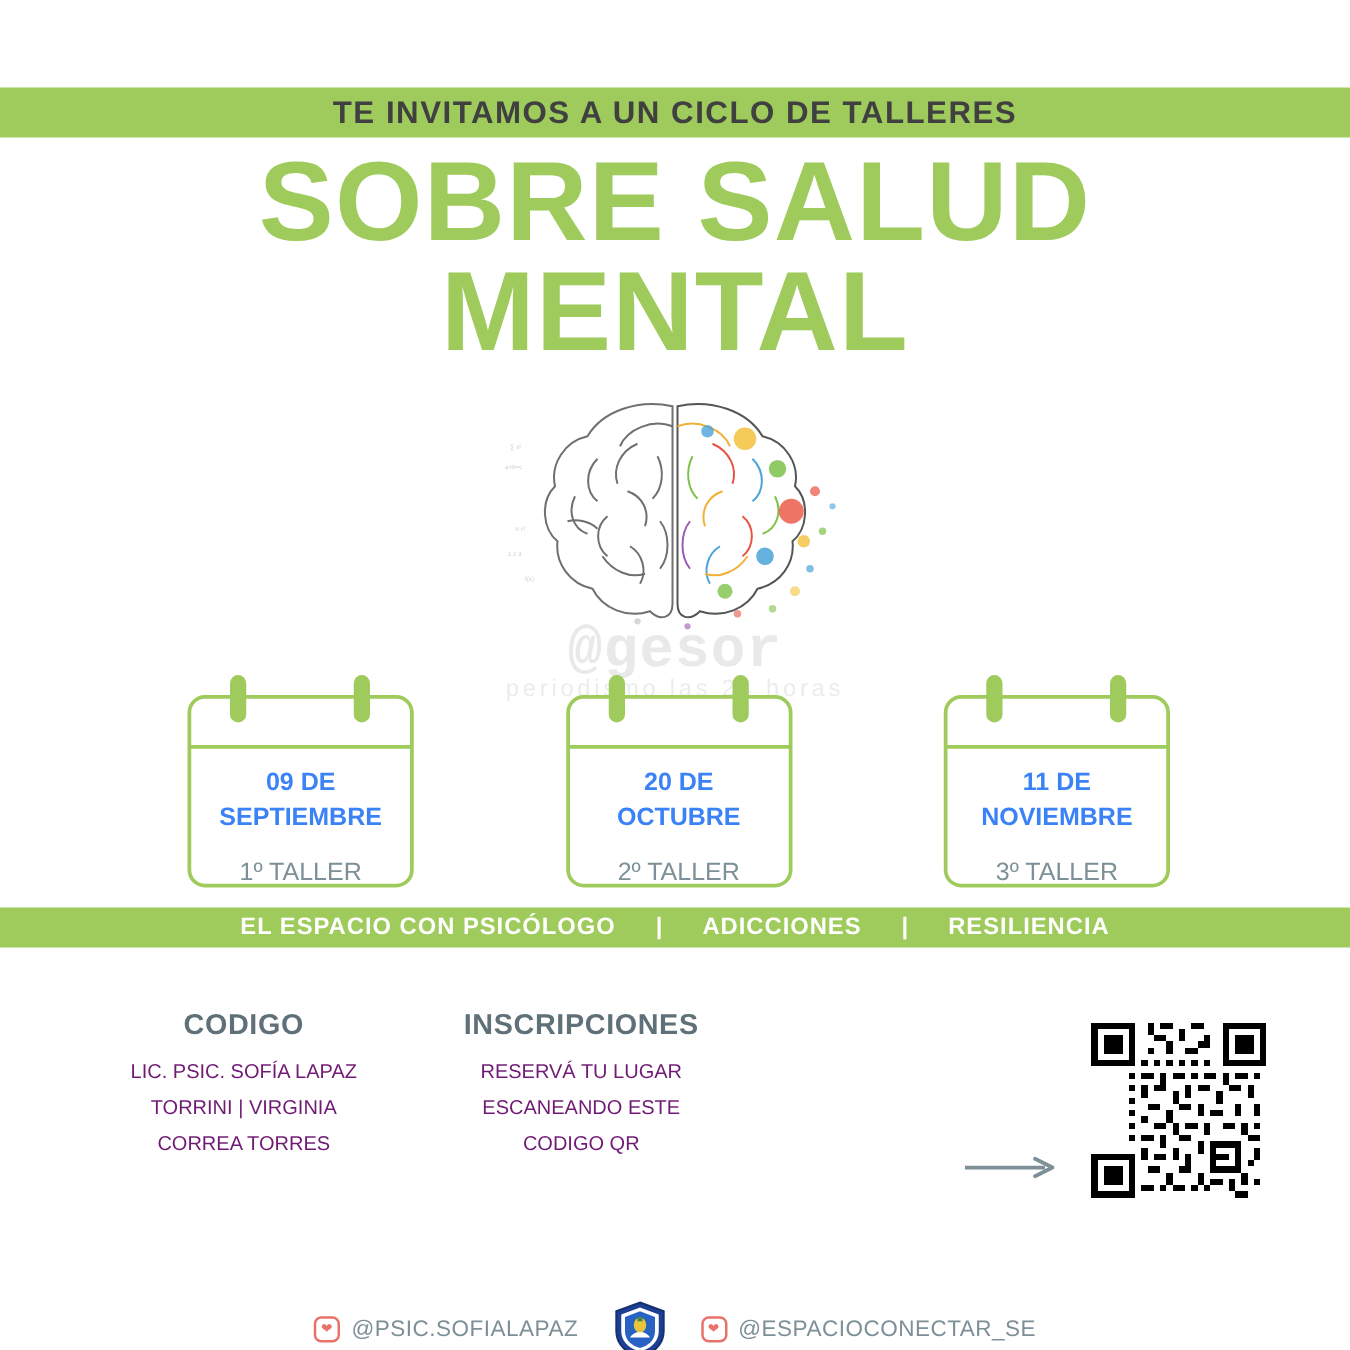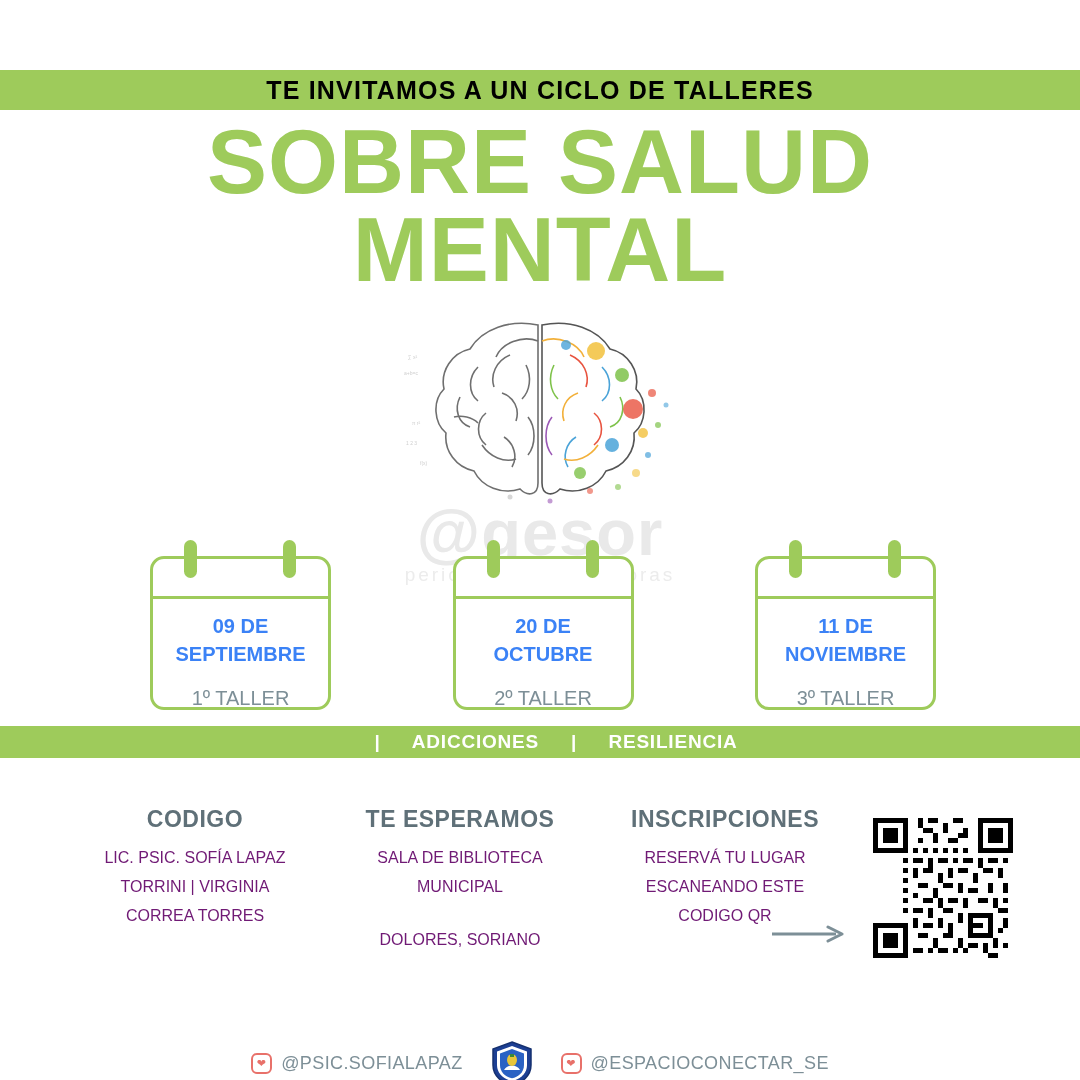--- a/index.html
+++ b/index.html
@@ -22,21 +22,21 @@
     left: 0;
     top: 70px;
     width: 1080px;
     height: 40px;
     background: #9ecb5b;
     display: flex;
     align-items: center;
     justify-content: center;
   }
   .banner-text {
-    color: #000000;
+    color: #404040;
     font-size: 25px;
     font-weight: bold;
     letter-spacing: 1.2px;
     text-transform: uppercase;
   }
 
   
   .title-block {
     position: absolute;
     left: 0;
@@ -65,24 +65,25 @@
   
   .watermark {
     position: absolute;
     left: 0;
     top: 495px;
     width: 1080px;
     text-align: center;
     pointer-events: none;
   }
   .wm-main {
-    font-size: 65px;
+    font-size: 46px;
     font-weight: bold;
     color: #e9e9e9;
     letter-spacing: 1px;
+    font-family: Liberation Mono, monospace;
   }
   .wm-sub {
     font-size: 19px;
     color: #ececec;
     letter-spacing: 3px;
     margin-top: -6px;
   }
 
   
   .calendars {
@@ -370,42 +371,36 @@
     <div class="cal-text">
       <div class="cal-date">11 DE</div>
       <div class="cal-date">NOVIEMBRE</div>
       <div class="cal-sub">3º TALLER</div>
     </div>
   </div>
 
 </div>
 
 <div class="strip">
+  <div class="strip-item">EL ESPACIO CON PSICÓLOGO</div>
   <div class="strip-sep">|</div>
   <div class="strip-item">ADICCIONES</div>
   <div class="strip-sep">|</div>
   <div class="strip-item">RESILIENCIA</div>
 </div>
 
 <div class="info">
 
   <div class="col col1">
     <div class="col-title">CODIGO</div>
     <div class="col-line">LIC. PSIC. SOFÍA LAPAZ</div>
     <div class="col-line">TORRINI | VIRGINIA</div>
     <div class="col-line">CORREA TORRES</div>
   </div>
 
-  <div class="col col2">
-    <div class="col-title">TE ESPERAMOS</div>
-    <div class="col-line">SALA DE BIBLIOTECA</div>
-    <div class="col-line">MUNICIPAL</div>
-    <div class="gap-line"></div>
-    <div class="col-line">DOLORES, SORIANO</div>
-  </div>
 
   <div class="col col3">
     <div class="col-title">INSCRIPCIONES</div>
     <div class="col-line">RESERVÁ TU LUGAR</div>
     <div class="col-line">ESCANEANDO ESTE</div>
     <div class="col-line">CODIGO QR</div>
   </div>
 
 </div>
 

